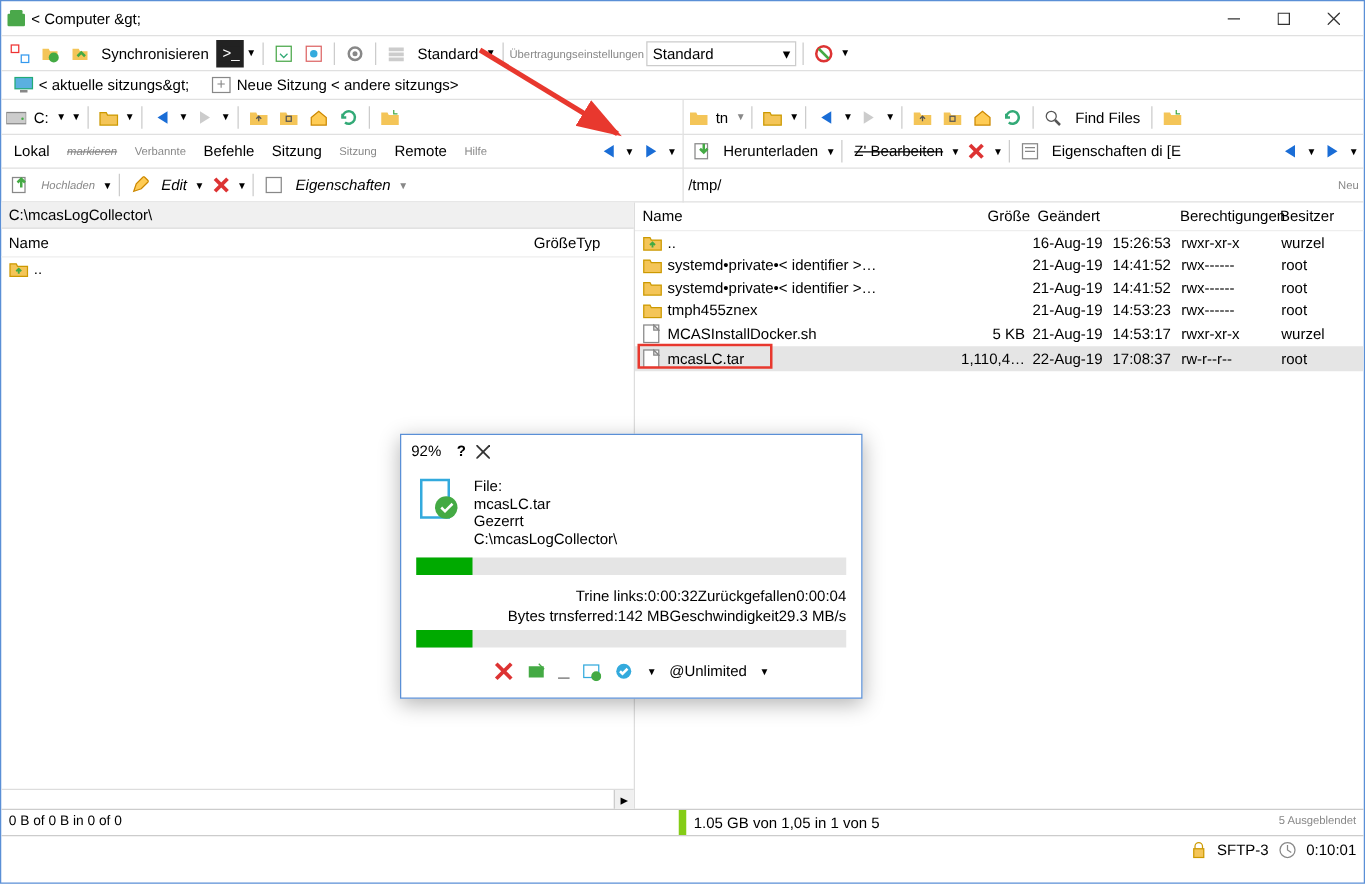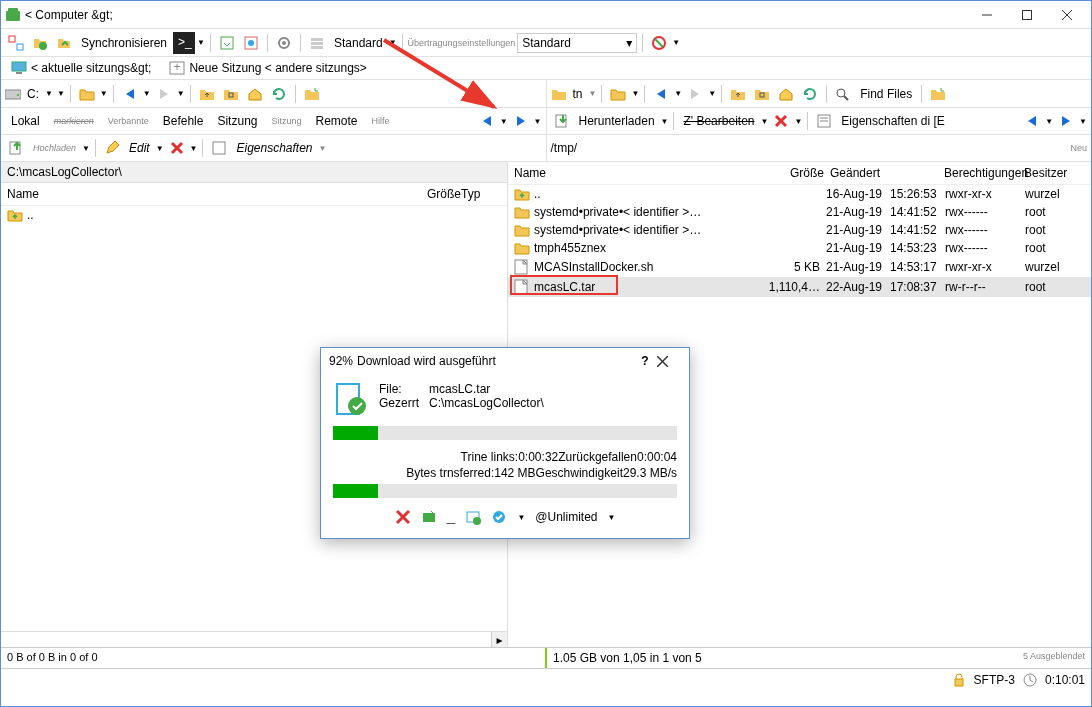--- a/index.html
+++ b/index.html
@@ -37,21 +37,21 @@
 .statusbar { display:flex; border-top:1px solid #ccc; }
 .status-half { flex:1; padding:3px 6px; font-size:11px; }
 .bottombar { display:flex; align-items:center; border-top:1px solid #ccc; height:22px; padding:0 6px; gap:8px; justify-content:flex-end; }
 
 .dialog { position:absolute; left:319px; top:346px; width:370px; background:#fff; border:1px solid #5a8fd6; box-shadow:0 4px 16px rgba(0,0,0,0.3); z-index:100; }
 .dlg-title { display:flex; align-items:center; padding:6px 8px; }
 .dlg-title .t { flex:1; }
 .dlg-body { padding:8px 12px 12px 12px; }
 .dlg-row { display:flex; align-items:flex-start; gap:10px; margin-bottom:8px; }
 .dlg-fields { flex:1; font-size:11px; }
-.dlg-fields .fr { display:flex; }
+.dlg-fields .fr { display:flex;flex-direction:column; }
 .dlg-fields .fk { width:50px; }
 .progress { height:14px; background:#e5e5e5; margin:4px 0 10px 0; }
 .progress .bar { height:100%; background:#0a0; }
 .stats { display:flex; justify-content:flex-end; font-size:11px; margin-bottom:2px; }
 .dlg-actions { display:flex; align-items:center; gap:10px; margin-top:10px; justify-content:center; }
 
 svg { display:block; }
 .folder-icon { width:16px; height:14px; }
 .drive-icon { width:16px; height:14px; }
 .arrow-left { width:0;height:0;border-top:5px solid transparent;border-bottom:5px solid transparent;border-right:8px solid #1a6dd6; }
@@ -517,21 +517,21 @@
           <span style="width:80px">rw-r--r--</span>
           <span style="width:60px">root</span>
         </div>
         <div class="highlight-box" style="left:2px;top:90px;width:108px;height:20px;"></div>
     </div>
   </div>
 </div>
 
 <div class="statusbar">
   <div class="status-half">0 B of 0 B in 0 of 0</div>
-  <div class="status-half" style="border-left:2px solid #84cc16;display:flex;">
+  <div class="status-half" style="border-left:6px solid #84cc16;display:flex;">
     <span>1.05 GB von 1,05 in 1 von 5</span>
     <span style="flex:1"></span>
     <span class="small">5 Ausgeblendet</span>
   </div>
 </div>
 
 <div class="bottombar">
   <svg width="14" height="14">
       <rect x="3" y="6" width="8" height="7" fill="#f4c558" stroke="#c90"></rect>
       <path d="M4 6V4a3 3 0 0 1 6 0v2" fill="none" stroke="#c90"></path>
@@ -549,21 +549,20 @@
       <marker id="ah" markerWidth="10" markerHeight="10" refX="8" refY="3" orient="auto">
         <path d="M0,0 L0,6 L9,3 z" fill="#e8382e"></path>
       </marker>
     </defs>
   <line x1="5" y1="5" x2="115" y2="72" stroke="#e8382e" stroke-width="4" marker-end="url(#ah)"></line>
 </svg>
 
 <div class="dialog">
   <div class="dlg-title">
     <span style="margin-right:4px">92%</span>
-    <span class="t">Download wird ausgeführt</span>
     <span style="width:24px;text-align:center;font-weight:bold">?</span>
     <span style="width:24px;text-align:center;">
         <svg width="11" height="11">
           <line x1="0" y1="0" x2="11" y2="11" stroke="#333" stroke-width="1.5"></line>
           <line x1="11" y1="0" x2="0" y2="11" stroke="#333" stroke-width="1.5"></line>
         </svg>
       </span>
   </div>
   <div class="dlg-body">
     <div class="dlg-row">

